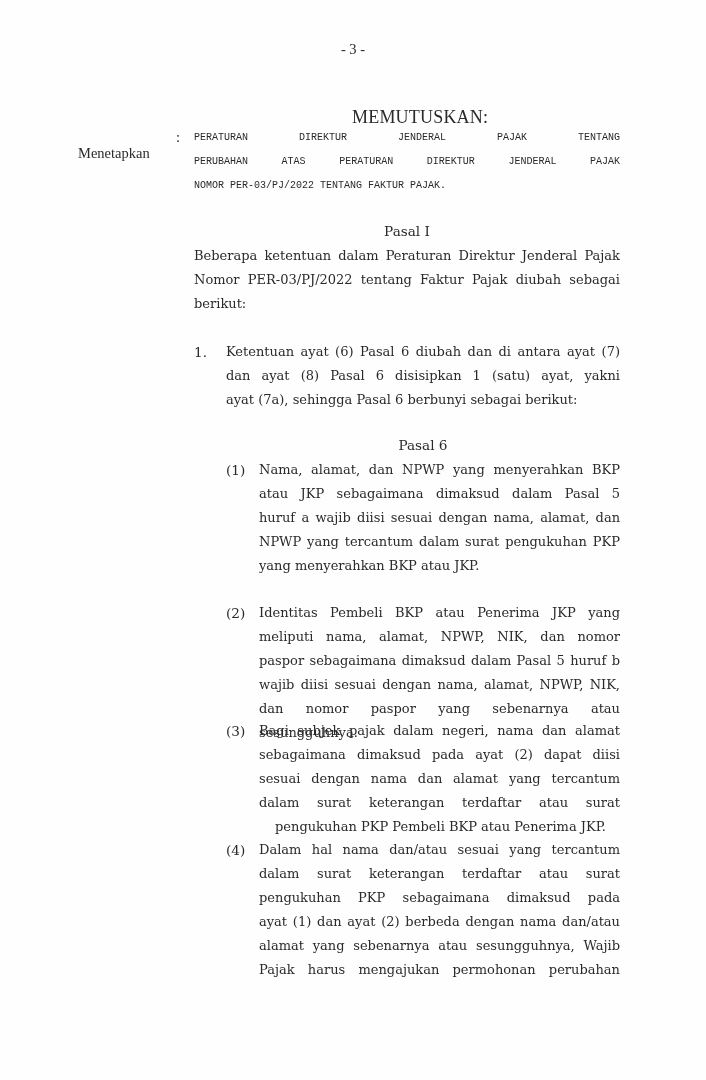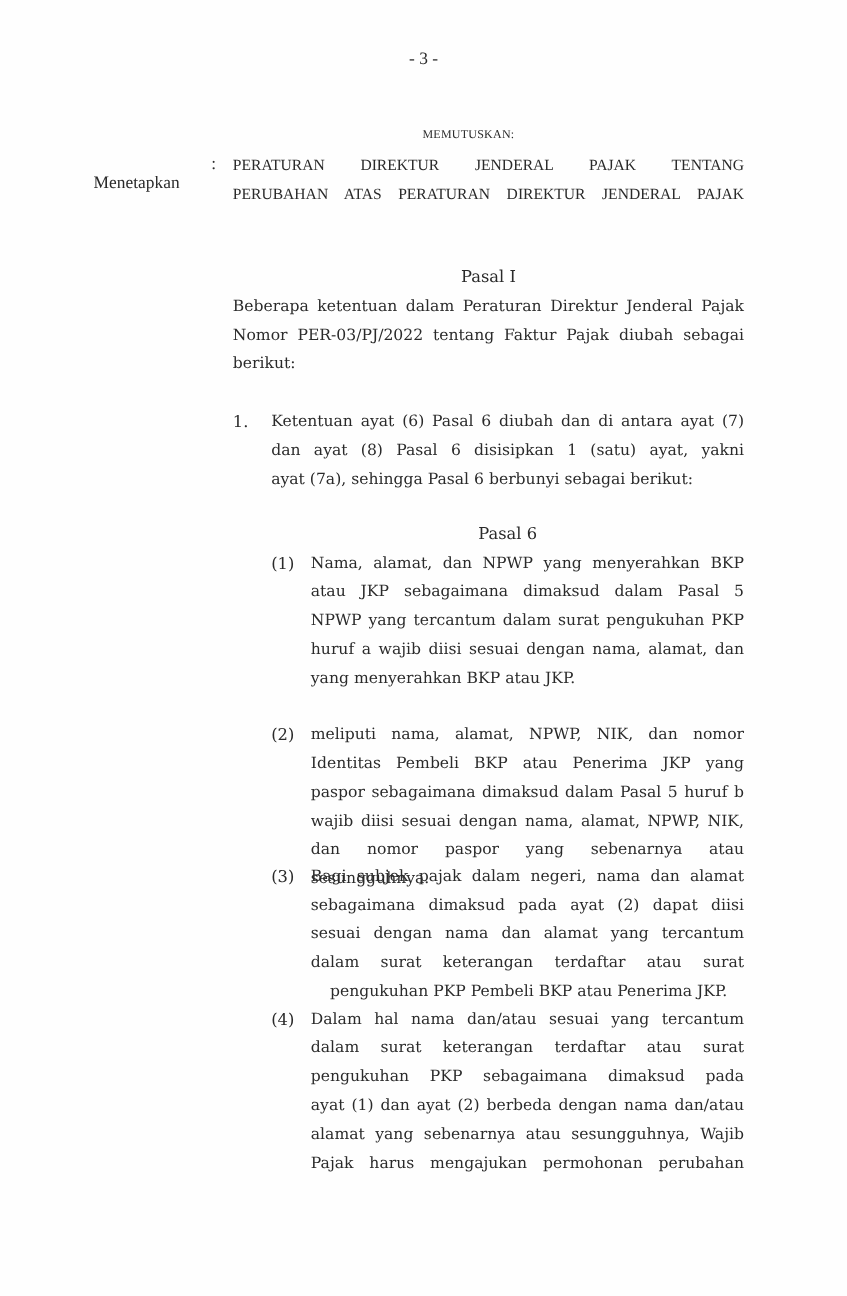--- a/index.html
+++ b/index.html
@@ -9,33 +9,33 @@
     font-family: "DejaVu Serif", "Liberation Serif", serif;
   }
   .page { position: absolute; left: 0; top: 0; width: 706px; height: 1080px; background: #fefefe; }
 
   .page-number {
     position: absolute; top: 41px; left: 0; width: 706px; text-align: center;
     font-family: "Liberation Serif", serif; font-size: 14.5px;
   }
   .decide {
     position: absolute; top: 107px; left: 352px;
-    font-family: "Liberation Serif", serif; font-size: 10px; letter-spacing: 0.2px;
+    font-family: "Liberation Serif", serif; font-size: 18px; letter-spacing: 0.2px;
   }
   .establish-label {
     position: absolute; top: 129px; left: 78px;
     font-family: "Liberation Serif", serif; font-size: 14.5px; margin-top: 16px;
   }
   .establish-colon {
     position: absolute; top: 129px; left: 176px;
     font-family: "Liberation Serif", serif; font-size: 14.5px;
   }
   .title-block { position: absolute; left: 194px; top: 129px; width: 426px; }
   .title-line {
-    font-family: Liberation Serif, serif; font-size: 13px;
+    font-family: Liberation Mono, monospace; font-size: 10px;
     height: 24px; line-height: 18px; white-space: nowrap;
     text-align: justify; text-align-last: justify;
   }
   .title-line.last { text-align-last: left; }
 
   .heading {
     position: absolute; left: 0; width: 706px; text-align: center;
     font-size: 13.6px;
   }
   
@@ -66,20 +66,21 @@
   <div class="page-number">- 3 -</div>
 
   <div class="decide">MEMUTUSKAN:</div>
 
   <div class="establish-label">Menetapkan</div>
   <div class="establish-colon">:</div>
 
   <div class="title-block">
     <div class="title-line" style="white-space: normal;">PERATURAN DIREKTUR JENDERAL PAJAK TENTANG</div>
     <div class="title-line" style="white-space: normal;">PERUBAHAN ATAS PERATURAN DIREKTUR JENDERAL PAJAK</div>
+    <div class="title-line last" style="white-space: normal;">NOMOR PER-03/PJ/2022 TENTANG FAKTUR PAJAK.</div>
   </div>
 
   <div class="heading pasal-i">Pasal I</div>
 
   <div class="block intro">
     <div class="line" style="white-space: normal;">Beberapa ketentuan dalam Peraturan Direktur Jenderal Pajak</div>
     <div class="line" style="white-space: normal;">Nomor PER-03/PJ/2022 tentang Faktur Pajak diubah sebagai</div>
     <div class="line last" style="white-space: normal;">berikut:</div>
   </div>
 
@@ -89,29 +90,29 @@
     <div class="line" style="white-space: normal;">dan ayat (8) Pasal 6 disisipkan 1 (satu) ayat, yakni</div>
     <div class="line last" style="white-space: normal;">ayat (7a), sehingga Pasal 6 berbunyi sebagai berikut:</div>
   </div>
 
   <div class="heading pasal-6">Pasal 6</div>
 
   <div class="ayat-num" style="top:461px;">(1)</div>
   <div class="block ayat-body" style="top:461px;">
     <div class="line" style="white-space: normal;">Nama, alamat, dan NPWP yang menyerahkan BKP</div>
     <div class="line" style="white-space: normal;">atau JKP sebagaimana dimaksud dalam Pasal 5</div>
+    <div class="line" style="white-space: normal;">huruf a wajib diisi sesuai dengan nama, alamat, dan</div>
     <div class="line" style="white-space: normal;">NPWP yang tercantum dalam surat pengukuhan PKP</div>
-    <div class="line" style="white-space: normal;">huruf a wajib diisi sesuai dengan nama, alamat, dan</div>
     <div class="line last" style="white-space: normal;">yang menyerahkan BKP atau JKP.</div>
   </div>
 
   <div class="ayat-num" style="top:604px;">(2)</div>
   <div class="block ayat-body" style="top:604px;">
+    <div class="line" style="white-space: normal;">Identitas Pembeli BKP atau Penerima JKP yang</div>
     <div class="line" style="white-space: normal;">meliputi nama, alamat, NPWP, NIK, dan nomor</div>
-    <div class="line" style="white-space: normal;">Identitas Pembeli BKP atau Penerima JKP yang</div>
     <div class="line" style="white-space: normal;">paspor sebagaimana dimaksud dalam Pasal 5 huruf b</div>
     <div class="line" style="white-space: normal;">wajib diisi sesuai dengan nama, alamat, NPWP, NIK,</div>
     <div class="line" style="white-space: normal;">dan nomor paspor yang sebenarnya atau</div>
     <div class="line last" style="white-space: normal;">sesungguhnya.</div>
   </div>
 
   <div class="ayat-num" style="top:722px;">(3)</div>
   <div class="block ayat-body" style="top:722px;">
     <div class="line" style="white-space: normal;">Bagi subjek pajak dalam negeri, nama dan alamat</div>
     <div class="line" style="white-space: normal;">sebagaimana dimaksud pada ayat (2) dapat diisi</div>

